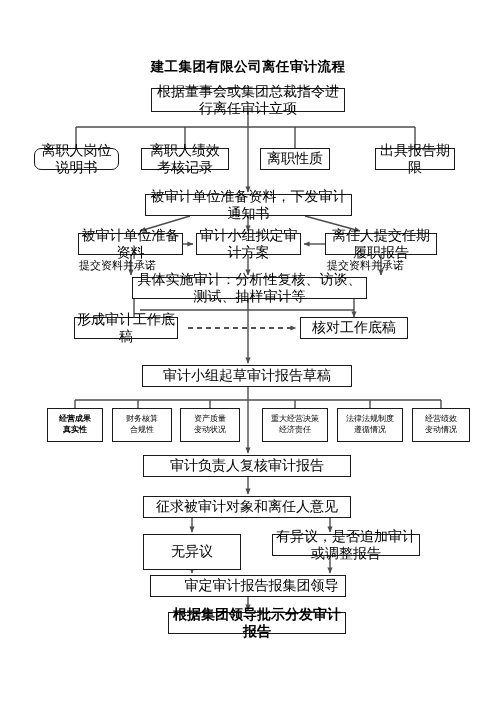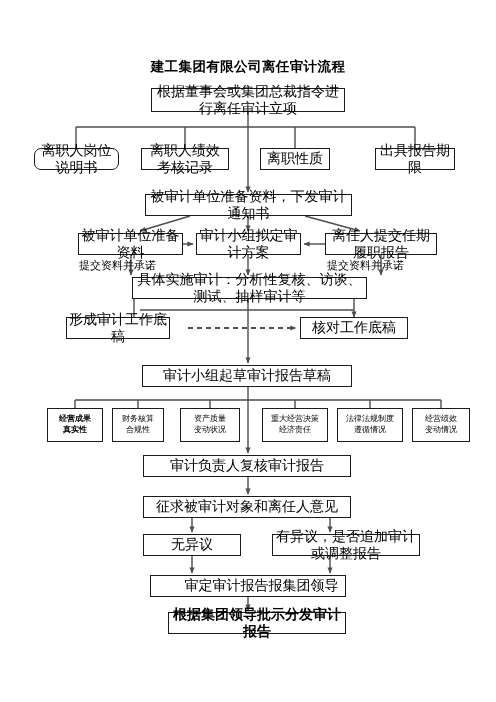--- a/index.html
+++ b/index.html
@@ -159,34 +159,34 @@
       </div>
       <div class="node" style="left: 196px; top: 233px; width: 105px; height: 22px;">
         <span style="white-space: pre-line;">审计小组拟定审计方案</span>
       </div>
       <div class="node" style="left: 325px; top: 233px; width: 112px; height: 22px;">
         <span style="white-space: pre-line;">离任人提交任期履职报告</span>
       </div>
       <div class="node" style="left: 132px; top: 277px; width: 235px; height: 22px;">
         <span style="white-space: pre-line;">具体实施审计：分析性复核、访谈、测试、抽样审计等</span>
       </div>
-      <div class="node" style="left: 66px; top: 317px; width: 104px; height: 22px;">
+      <div class="node" style="left: 74px; top: 317px; width: 104px; height: 22px;">
         <span style="white-space: pre-line;">形成审计工作底稿</span>
       </div>
       <div class="node" style="left: 300px; top: 317px; width: 108px; height: 22px;">
         <span style="white-space: pre-line;">核对工作底稿</span>
       </div>
       <div class="node" style="left: 142px; top: 365px; width: 210px; height: 22px;">
         <span style="white-space: pre-line;">审计小组起草审计报告草稿</span>
       </div>
       <div class="node two-line" style="left: 47px; top: 408px; width: 56px; height: 34px; font-weight: bold;">
         <span style="white-space: pre-line;">经营成果
 真实性</span>
       </div>
-      <div class="node two-line" style="left: 112px; top: 408px; width: 52px; height: 34px;">
+      <div class="node two-line" style="left: 112px; top: 408px; width: 60px; height: 34px;">
         <span style="white-space: pre-line;">财务核算
 合规性</span>
       </div>
       <div class="node two-line" style="left: 180px; top: 408px; width: 60px; height: 34px;">
         <span style="white-space: pre-line;">资产质量
 变动状况</span>
       </div>
       <div class="node two-line" style="left: 262px; top: 408px; width: 66px; height: 34px; text-align: center;">
         <span style="white-space: pre-line;">重大经营决策
 经济责任</span>
@@ -198,21 +198,21 @@
       <div class="node two-line" style="left: 412px; top: 408px; width: 58px; height: 34px;">
         <span style="white-space: pre-line;">经营绩效
 变动情况</span>
       </div>
       <div class="node" style="left: 143px; top: 455px; width: 208px; height: 22px;">
         <span style="white-space: pre-line;">审计负责人复核审计报告</span>
       </div>
       <div class="node" style="left: 143px; top: 496px; width: 208px; height: 22px;">
         <span style="white-space: pre-line;">征求被审计对象和离任人意见</span>
       </div>
-      <div class="node" style="left: 143px; top: 534px; width: 98px; height: 22px;">
+      <div class="node" style="left: 143px; top: 534px; width: 98px; height: 36px;">
         <span style="white-space: pre-line;">无异议</span>
       </div>
       <div class="node" style="left: 272px; top: 534px; width: 148px; height: 22px;">
         <span style="white-space: pre-line;">有异议，是否追加审计或调整报告</span>
       </div>
       <div class="node" style="left: 150px; top: 575px; width: 196px; height: 22px; padding-left: 29px;">
         <span style="white-space: pre-line;">审定审计报告报集团领导</span>
       </div>
       <div class="node" style="left: 168px; top: 612px; width: 178px; height: 22px; font-weight: bold;">
         <span style="white-space: pre-line;">根据集团领导批示分发审计报告</span>

